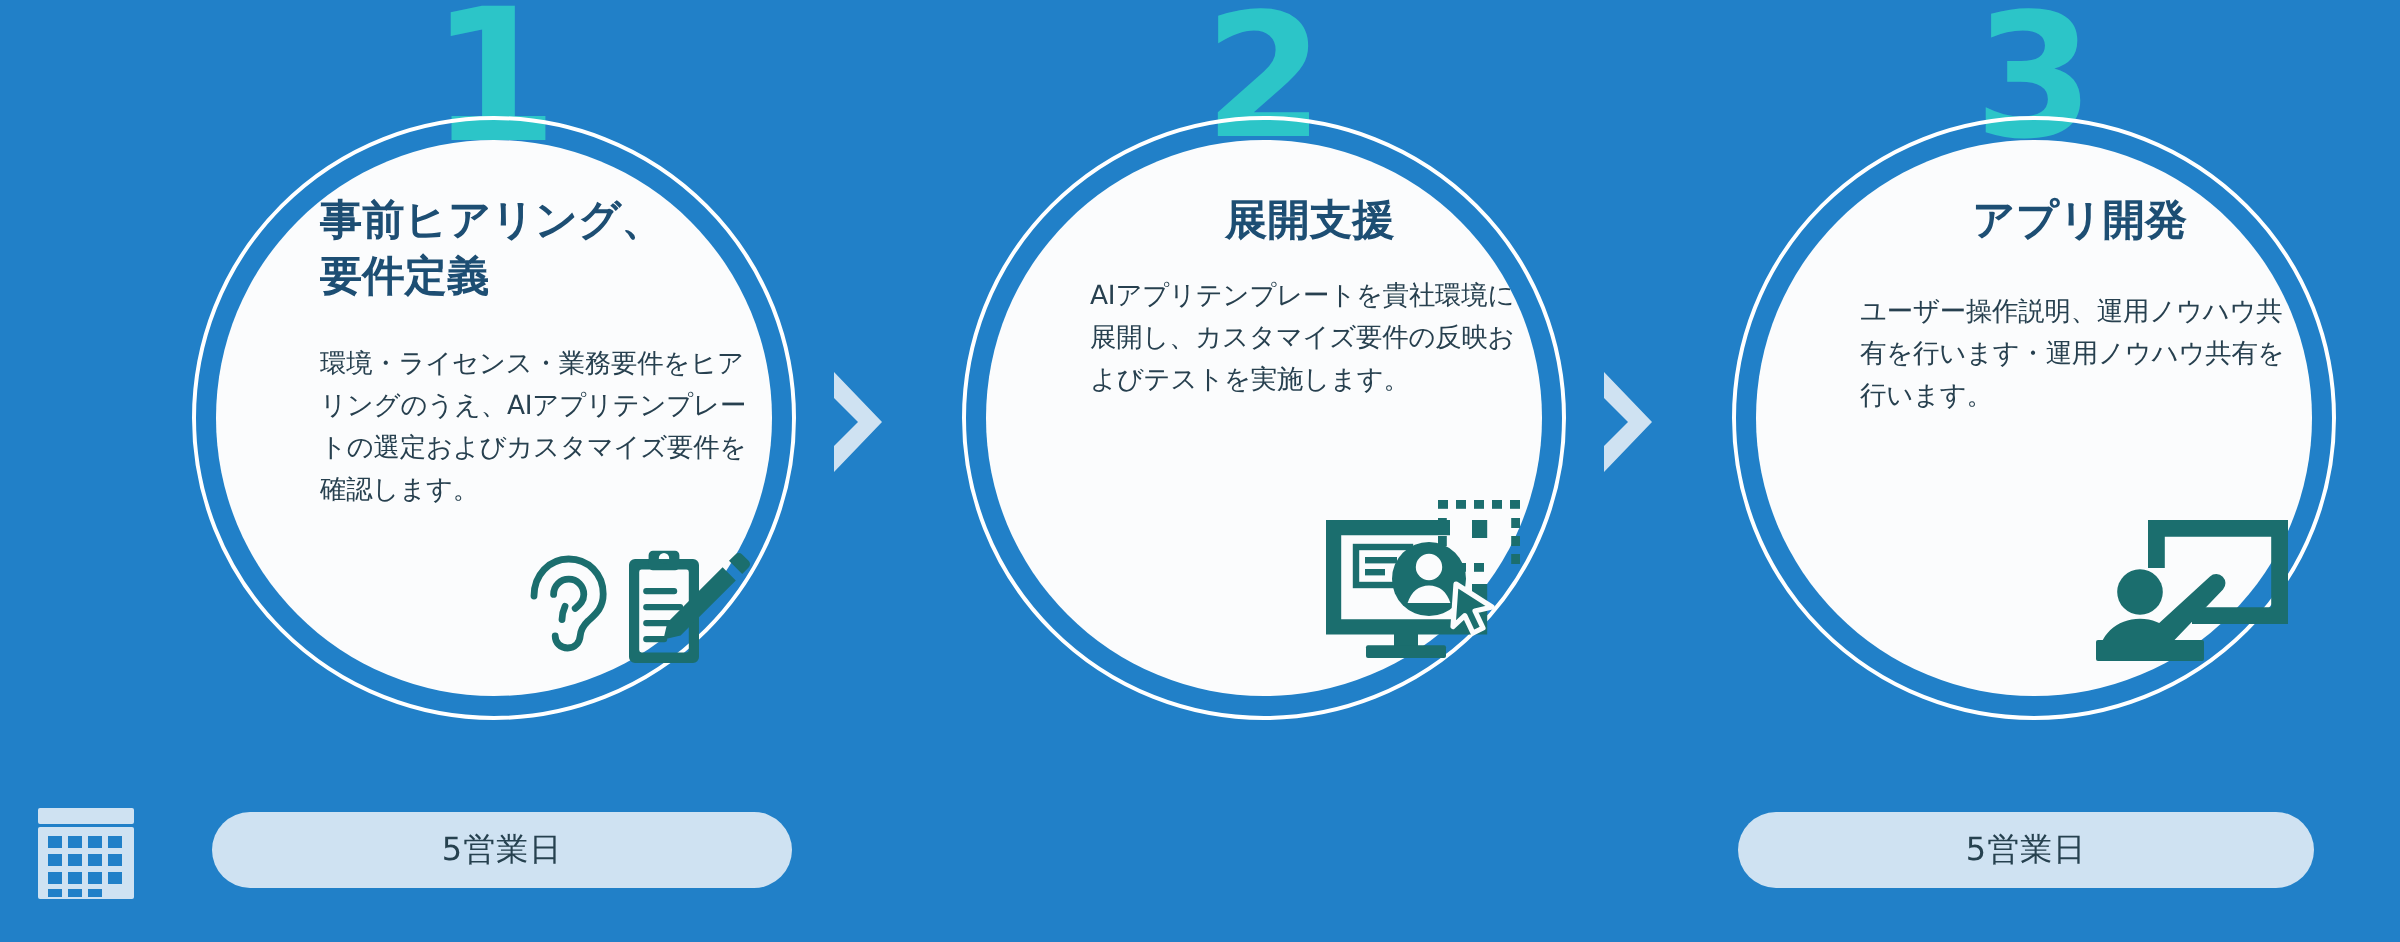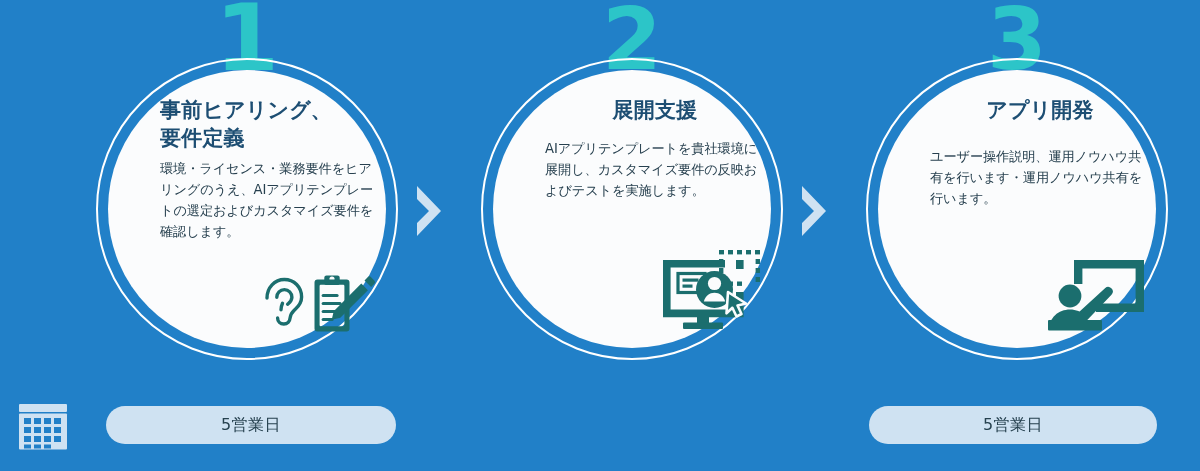--- a/index.html
+++ b/index.html
@@ -104,21 +104,21 @@
   .card-body {
     font-family: "DejaVu Sans", sans-serif;
     font-size: 13.2px;
     line-height: 21px;
     color: #27404f;
     text-align: left;
     width: 218px;
     margin-top: 8px;
     letter-spacing: -0.1px;
   }
-  .s1 .card-body { margin-top: 6px; }
+  .s1 .card-body { margin-top: 20px; }
   .s2 .card-body { margin-top: 14px; }
   .s3 .card-body { margin-top: 22px; }
 
   .card-icon {
     margin-top: auto;
     margin-bottom: 18px;
     display: flex;
     align-items: flex-end;
     justify-content: center;
     height: 76px;

